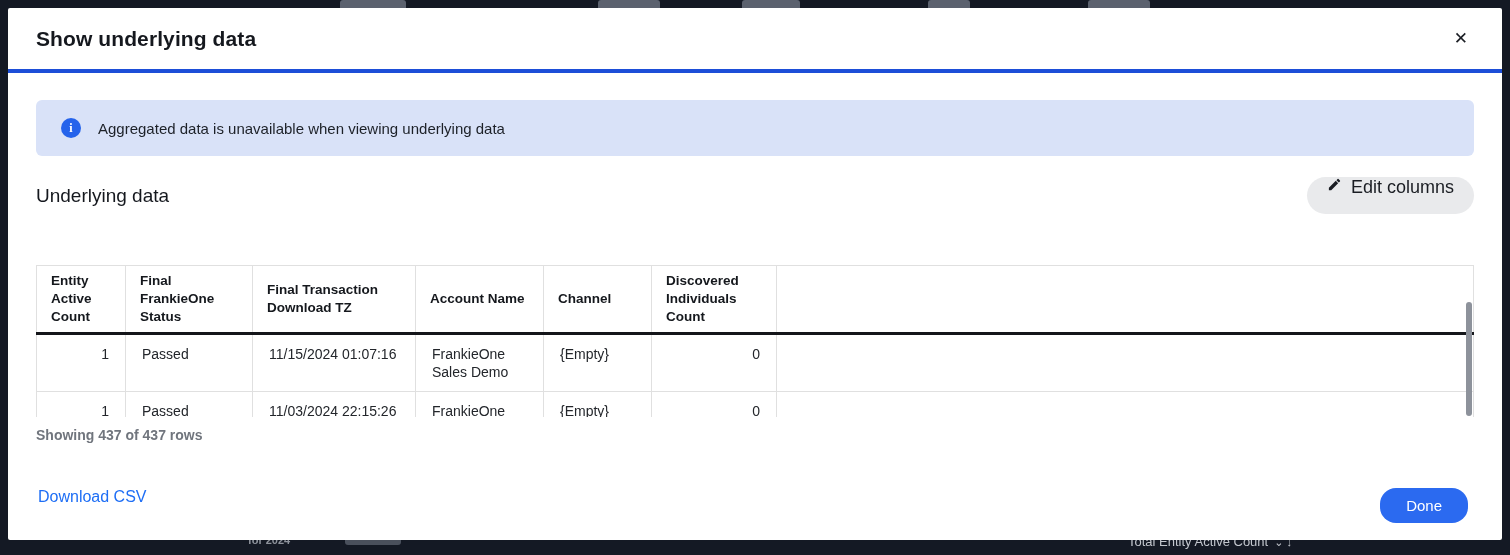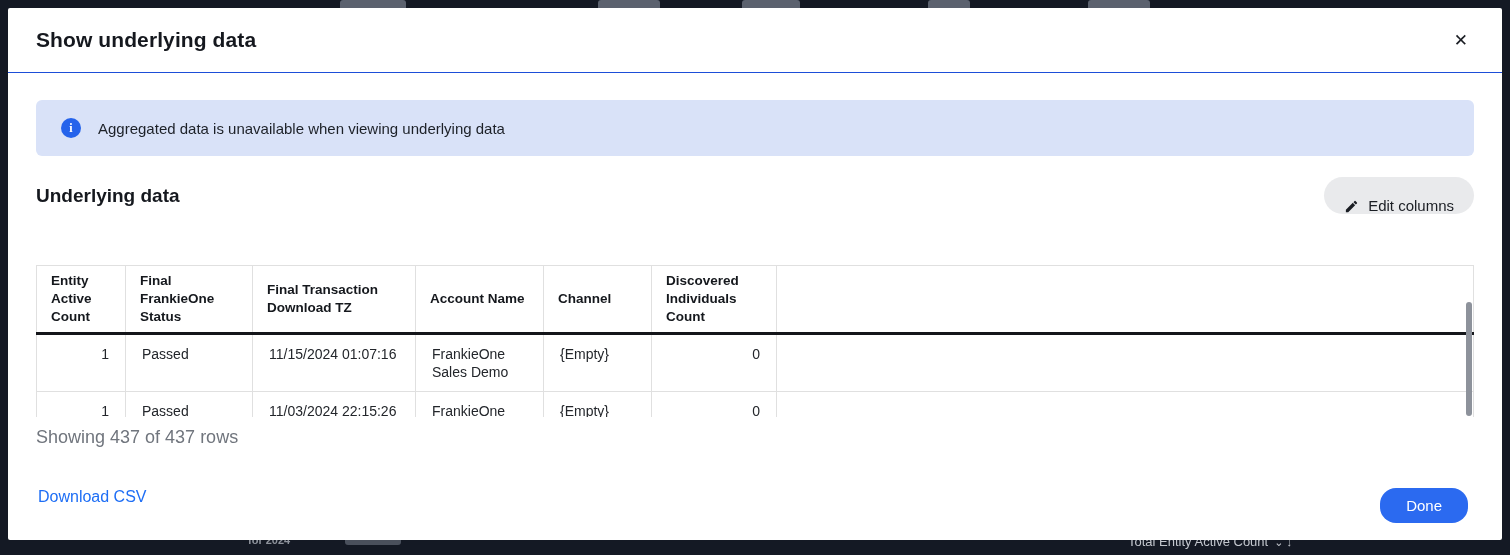--- a/index.html
+++ b/index.html
@@ -31,21 +31,21 @@
     flex-direction: column;
   }
 
   .modal-header {
     height: 65px;
     flex: 0 0 65px;
     display: flex;
     align-items: center;
     justify-content: space-between;
     padding: 0 28px 0 28px;
-    border-bottom: 1px solid #1d4ed8;
+    border-bottom: 4px solid #1d4ed8;
   }
   .modal-title { font-size: 21px; font-weight: 700; color: #15181e; letter-spacing: 0.1px; }
   .close-btn {
     background: none; border: none; cursor: pointer;
     font-size: 17px; color: #1a1d23; line-height: 1;
     padding: 6px; font-family: "Liberation Sans", sans-serif;
   }
 
   .modal-body {
     flex: 1 1 auto;
@@ -77,27 +77,27 @@
   }
   .banner-text { font-size: 15px; color: #1d2128; }
 
   
   .section-row {
     margin-top: 21px;
     display: flex;
     align-items: center;
     justify-content: space-between;
   }
-  .section-title { font-size: 19px; font-weight: 700; color: #15181e; }
+  .section-title { font-size: 19px; font-weight: 400; color: #15181e; }
   .edit-columns-btn {
-    display: inline-flex; align-items: flex-end; gap: 9px;
+    display: inline-flex; align-items: flex-start; gap: 9px;
     height: 37px; padding: 0 20px;
     border: none; border-radius: 19px;
     background: #e9eaec; color: #1a1d23;
-    font-size: 15px; font-family: "Liberation Sans", sans-serif;
+    font-size: 18px; font-family: "Liberation Sans", sans-serif;
     cursor: pointer;
   }
 
   
   .table-wrap {
     margin-top: 18px;
     height: 185px;
     overflow: hidden;
     position: relative;
   }
@@ -138,22 +138,23 @@
   .table-scrollbar {
     position: absolute;
     right: 2px; top: 70px;
     width: 6px; height: 114px;
     border-radius: 3px;
     background: #8d929b;
   }
 
   .showing-text {
     margin-top: 10px;
-    font-size: 18px;
+    font-size: 14px;
     color: #70757d;
+    font-weight: bold;
   }
 
   
   .modal-footer {
     flex: 0 0 auto;
     margin-top: auto;
     display: flex;
     justify-content: space-between;
     padding: 0 34px 17px 30px;
   }

